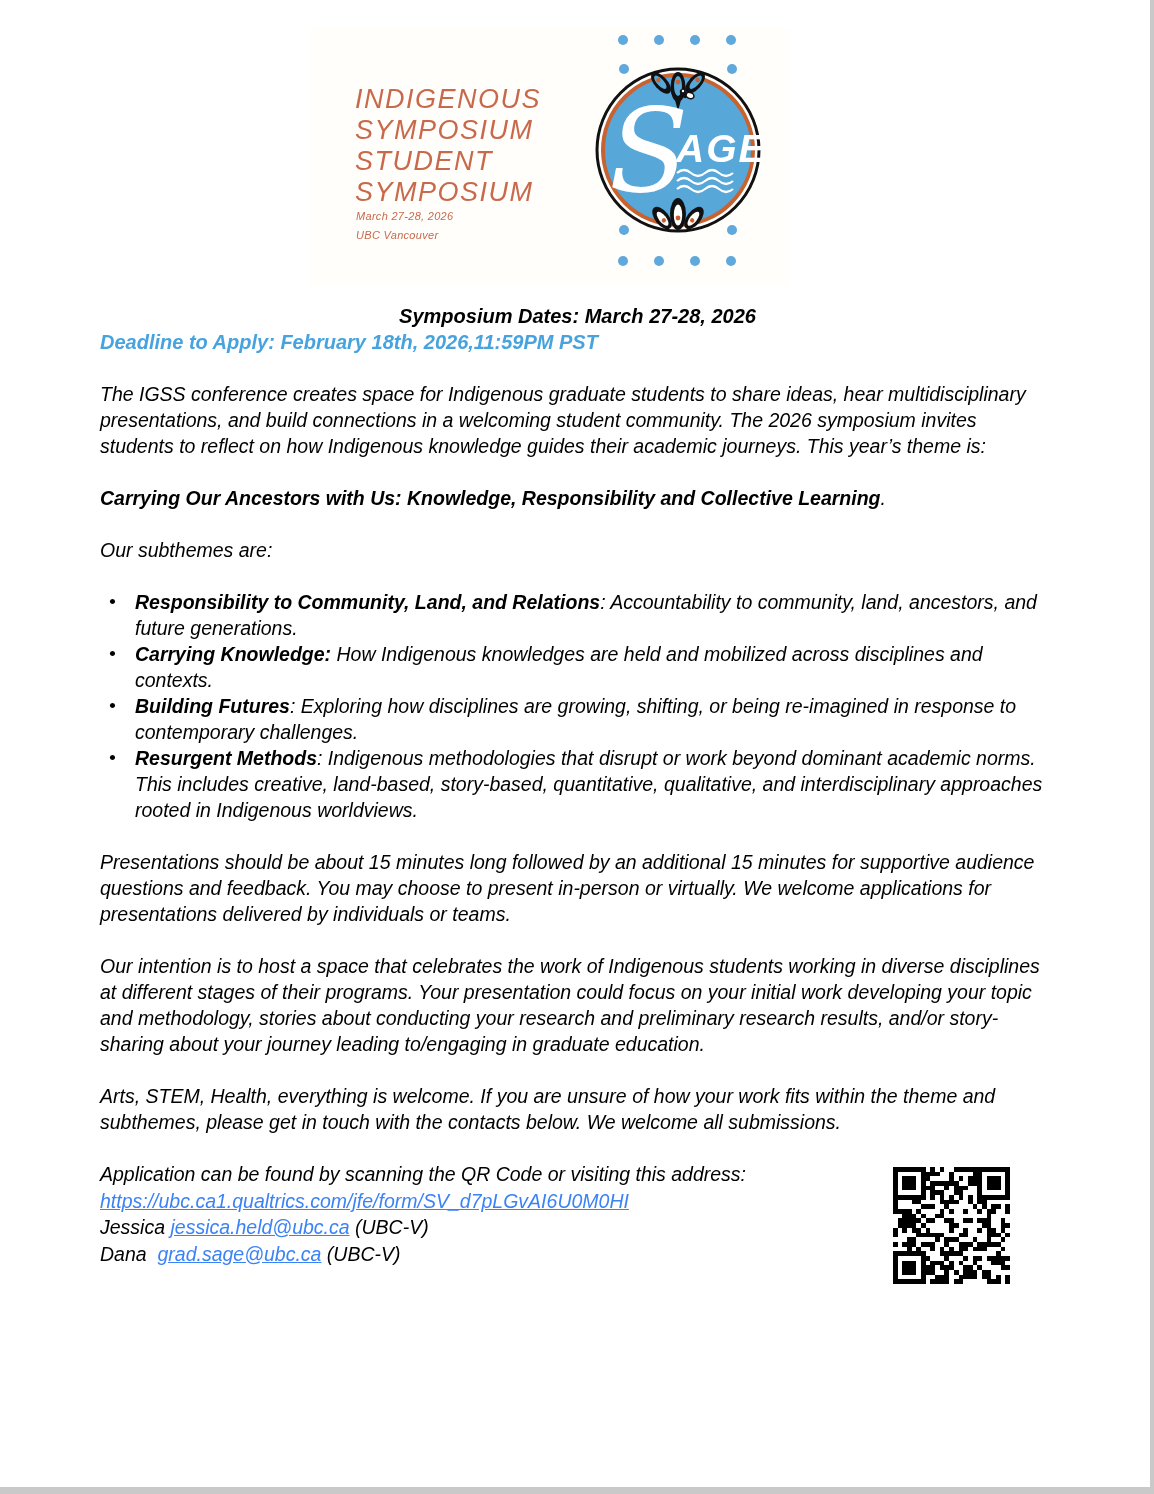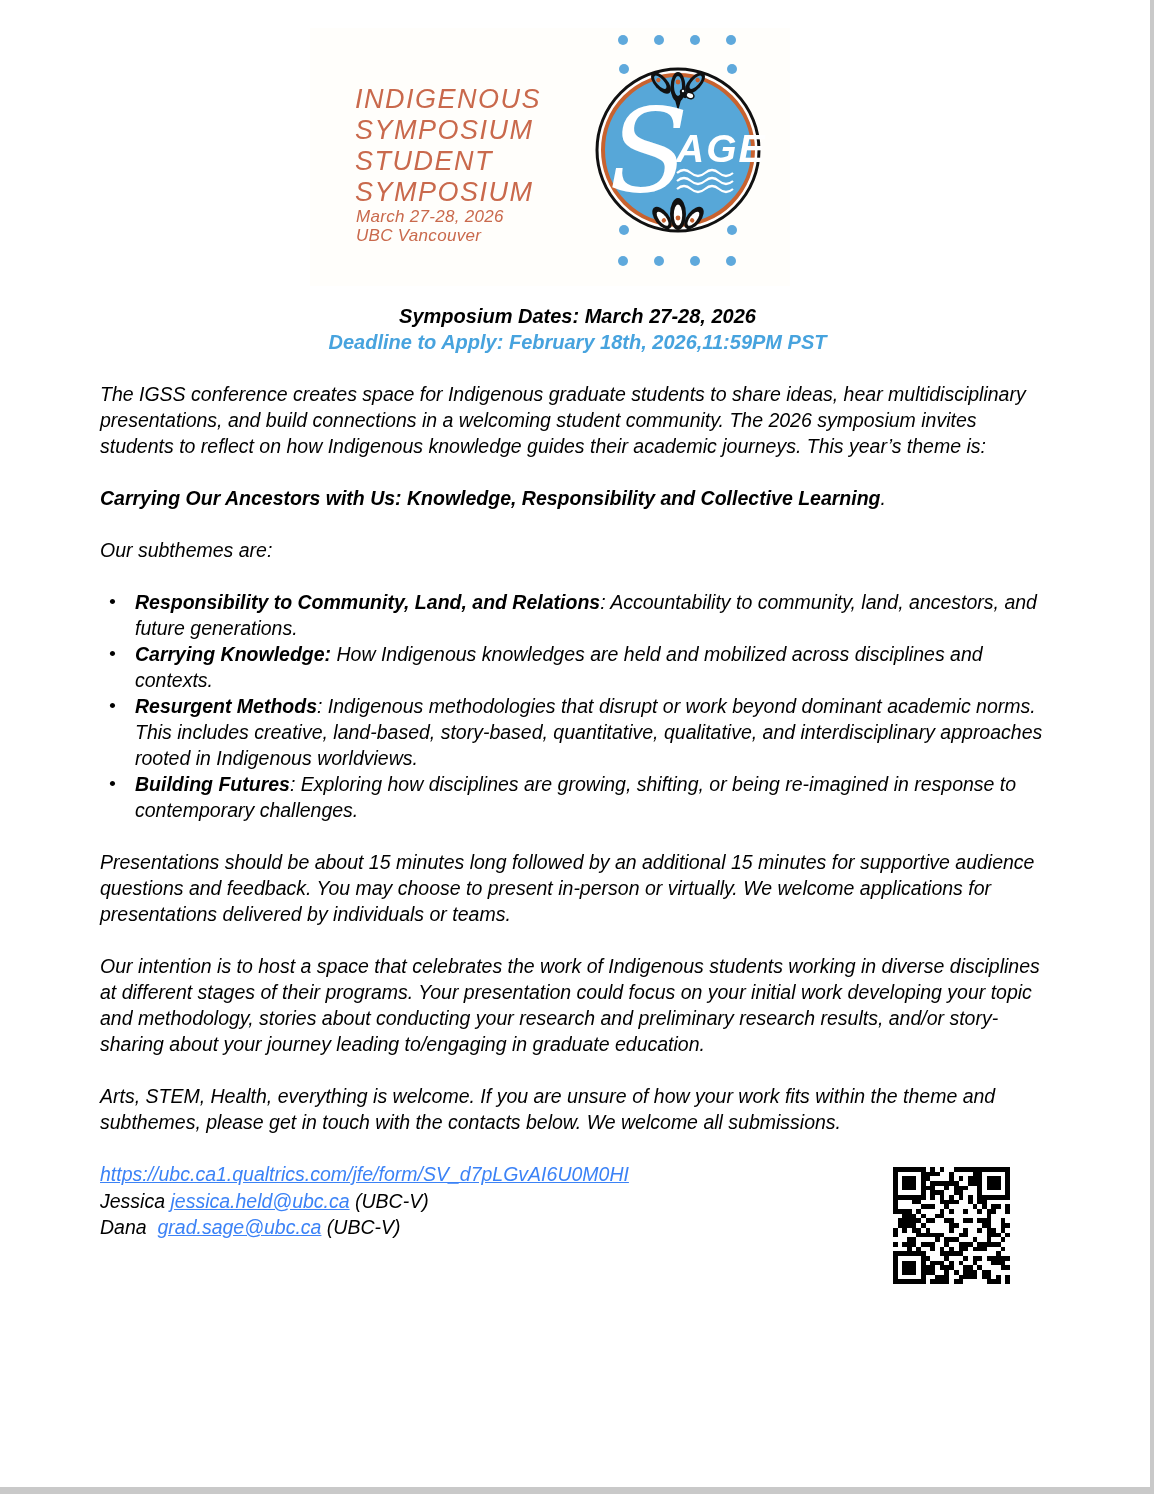--- a/index.html
+++ b/index.html
@@ -20,28 +20,28 @@
   .banner-bg{position:absolute;left:310px;top:28px;width:480px;height:258px;background:#fffefb;}
   .banner-title{
     position:absolute;left:355px;top:84px;
     color:#c9694c;
     font-size:27px;line-height:31px;letter-spacing:1.5px;
     font-weight:400;
   }
   .banner-dates{
     position:absolute;left:356px;top:207px;
     color:#c9694c;
-    font-size:17px;line-height:19px;letter-spacing:.3px;
+    font-size:11px;line-height:19px;letter-spacing:.3px;
   }
   .logo-svg{position:absolute;left:585px;top:30px;}
 
   
   .content{position:absolute;left:100px;top:303px;width:955px;}
   .h-dates{font-weight:bold;font-size:20px;line-height:26px;text-align:center;}
-  .h-deadline{font-weight:bold;font-size:20px;line-height:26px;text-align:center;color:#47a3de;}
+  .h-deadline{font-weight:bold;font-size:20px;line-height:26px;color:#47a3de;}
 
   
   .content p{font-size:19.5px;line-height:26px;margin:26px 0;}
   .theme{text-align:left;}
   .theme b{font-weight:bold;}
   ul.subthemes{list-style:none;margin:26px 0;padding:0;}
   ul.subthemes li{
     font-size:19.5px;line-height:26px;
     padding-left:35px;position:relative;
   }
@@ -156,29 +156,30 @@
 
     <p>The IGSS conference creates space for Indigenous graduate students to share ideas, hear multidisciplinary presentations, and build connections in a welcoming student community. The 2026 symposium invites students to reflect on how Indigenous knowledge guides their academic journeys. This year’s theme is:</p>
 
     <p class="theme"><b>Carrying Our Ancestors with Us: Knowledge, Responsibility and Collective Learning</b><span>.</span></p>
 
     <p>Our subthemes are:</p>
 
     <ul class="subthemes">
       <li><b>Responsibility to Community, Land, and Relations</b><span>: Accountability to community, land, ancestors, and future generations.</span></li>
       <li><b>Carrying Knowledge:</b><span> How Indigenous knowledges are held and mobilized across disciplines and contexts.</span></li>
+      <li><b>Building Futures</b><span>: Exploring how disciplines are growing, shifting, or being re-imagined in response to contemporary challenges.</span></li>
       <li><b>Resurgent Methods</b><span>: Indigenous methodologies that disrupt or work beyond dominant academic norms. This includes creative, land-based, story-based, quantitative, qualitative, and interdisciplinary approaches rooted in Indigenous worldviews.</span></li>
-      <li><b>Building Futures</b><span>: Exploring how disciplines are growing, shifting, or being re-imagined in response to contemporary challenges.</span></li>
     </ul>
 
     <p>Presentations should be about 15 minutes long followed by an additional 15 minutes for supportive audience questions and feedback. You may choose to present in-person or virtually. We welcome applications for presentations delivered by individuals or teams.</p>
     <p>Our intention is to host a space that celebrates the work of Indigenous students working in diverse disciplines at different stages of their programs. Your presentation could focus on your initial work developing your topic and methodology, stories about conducting your research and preliminary research results, and/or story-sharing about your journey leading to/engaging in graduate education.</p>
     <p>Arts, STEM, Health, everything is welcome. If you are unsure of how your work fits within the theme and subthemes, please get in touch with the contacts below. We welcome all submissions.</p>
 
     <div class="application">
+      <div class="app-line">Application can be found by scanning the QR Code or visiting this address:</div>
       <div class="app-line">
         <a>https://ubc.ca1.qualtrics.com/jfe/form/SV_d7pLGvAI6U0M0HI</a>
       </div>
       <div class="app-line">
         <span>Jessica </span><a>jessica.held@ubc.ca</a><span> (UBC-V)</span>
       </div>
       <div class="app-line">
         <span>Dana &nbsp;</span><a>grad.sage@ubc.ca</a><span> (UBC-V)</span>
       </div>
       <div class="qr-wrap">

